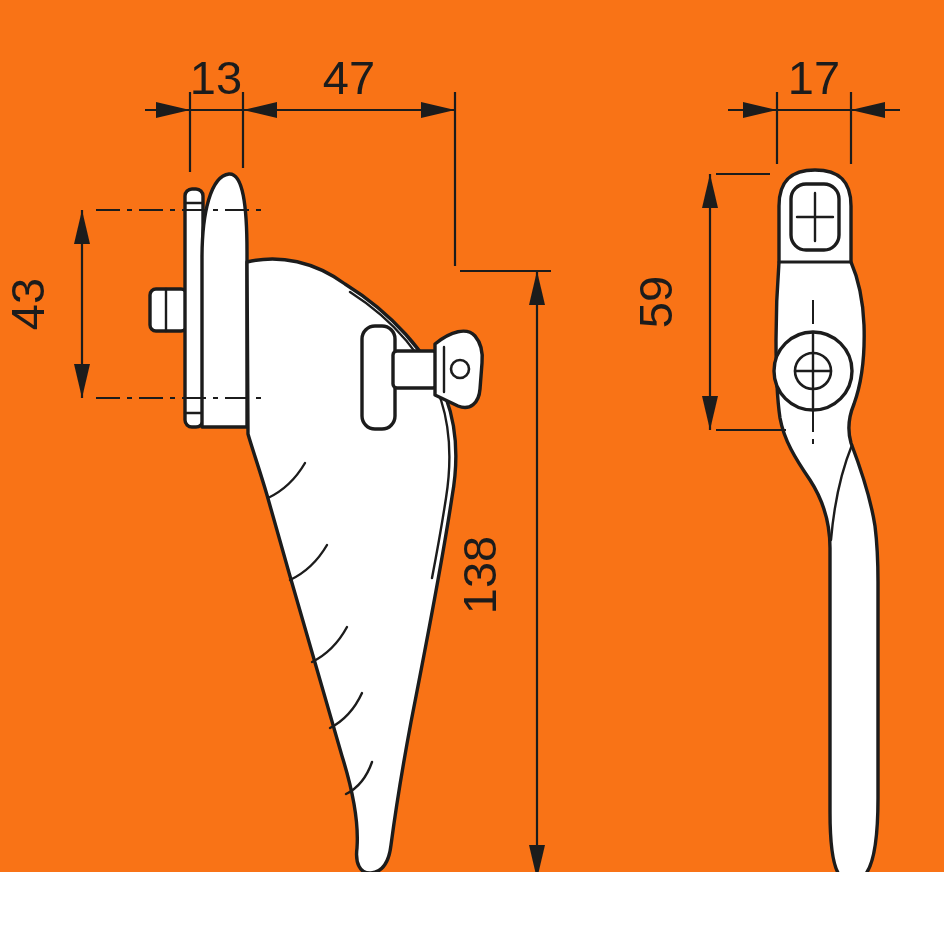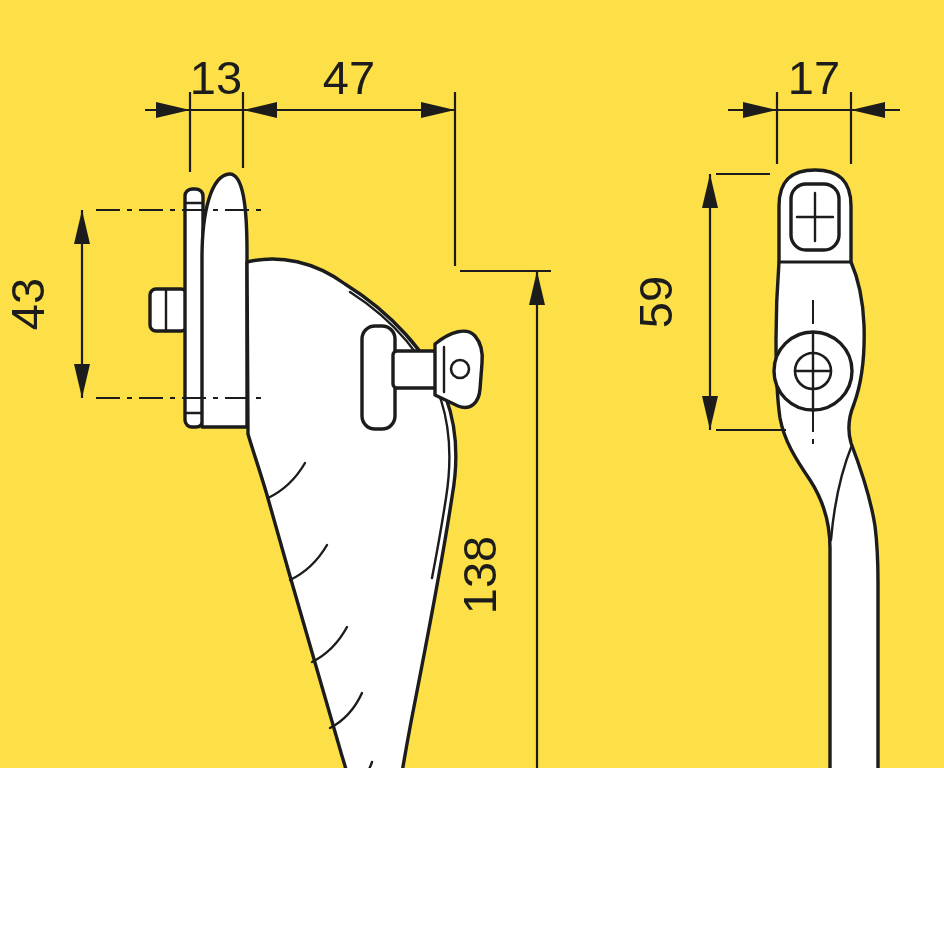--- a/index.html
+++ b/index.html
@@ -1,20 +1,20 @@
 <!DOCTYPE html>
 <html><head>
 <meta charset="utf-8">
 <style>
   html, body { margin: 0; padding: 0; background: #ffffff; }
   .canvas {
     position: relative;
     width: 944px;
-    height: 768px;
-    background: #fde047;
+    height: 872px;
+    background: #f97316;
     font-family: "Liberation Sans", sans-serif;
     overflow: hidden;
   }
   svg { position: absolute; left: 0; top: 0; }
   
   .obj {
     fill: #ffffff;
     stroke: #1c1c1c;
     stroke-width: 3.4;
     stroke-linejoin: round;

